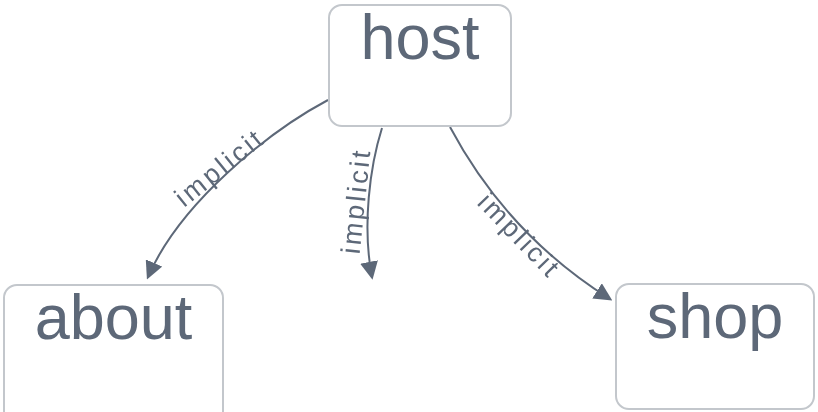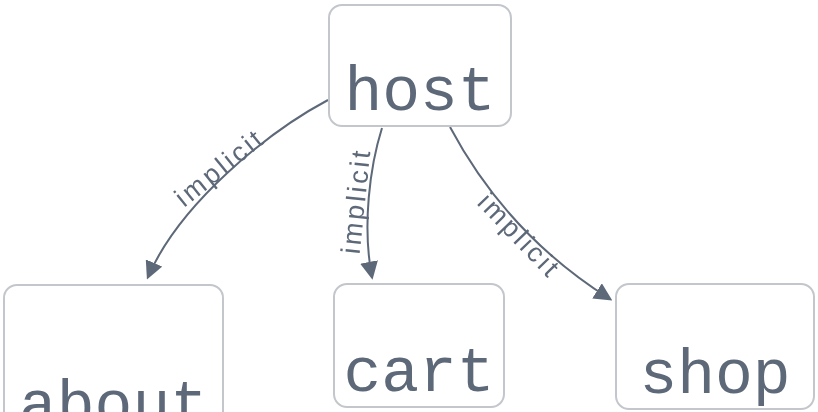--- a/index.html
+++ b/index.html
@@ -34,29 +34,28 @@
     letter-spacing: 3px;
     text-anchor: middle;
     dominant-baseline: middle;
   }
   .node {
     position: absolute;
     background: #ffffff;
     border: 2px solid #c3c7cc;
     border-radius: 14px;
     display: flex;
-    align-items: flex-end;
+    align-items: flex-start;
     justify-content: center;
     box-sizing: border-box;
     color: #5d6878;
     font-size: 63px;
     line-height: 1;
     cursor: pointer;
     user-select: none;
-    font-family: Liberation Mono, monospace;
   }
   .node-host  { left: 328px; top: 4px;   width: 184px; height: 123px; }
   .node-about { left: 3px;   top: 284px; width: 221px; height: 157px; }
   .node-cart  { left: 333px; top: 283px; width: 172px; height: 125px; }
   .node-shop  { left: 615px; top: 283px; width: 200px; height: 127px; }
 </style>
 </head>
 <body>
 
 <div class="canvas">
@@ -78,21 +77,18 @@
   </svg>
 
   <div class="node node-host">
     <span>host</span>
   </div>
 
   <div class="node node-about">
     <span>about</span>
   </div>
 
-  <div class="node node-cart">
-    <span>cart</span>
-  </div>
 
   <div class="node node-shop">
     <span>shop</span>
   </div>
 
 </div>
 
 </body></html>

